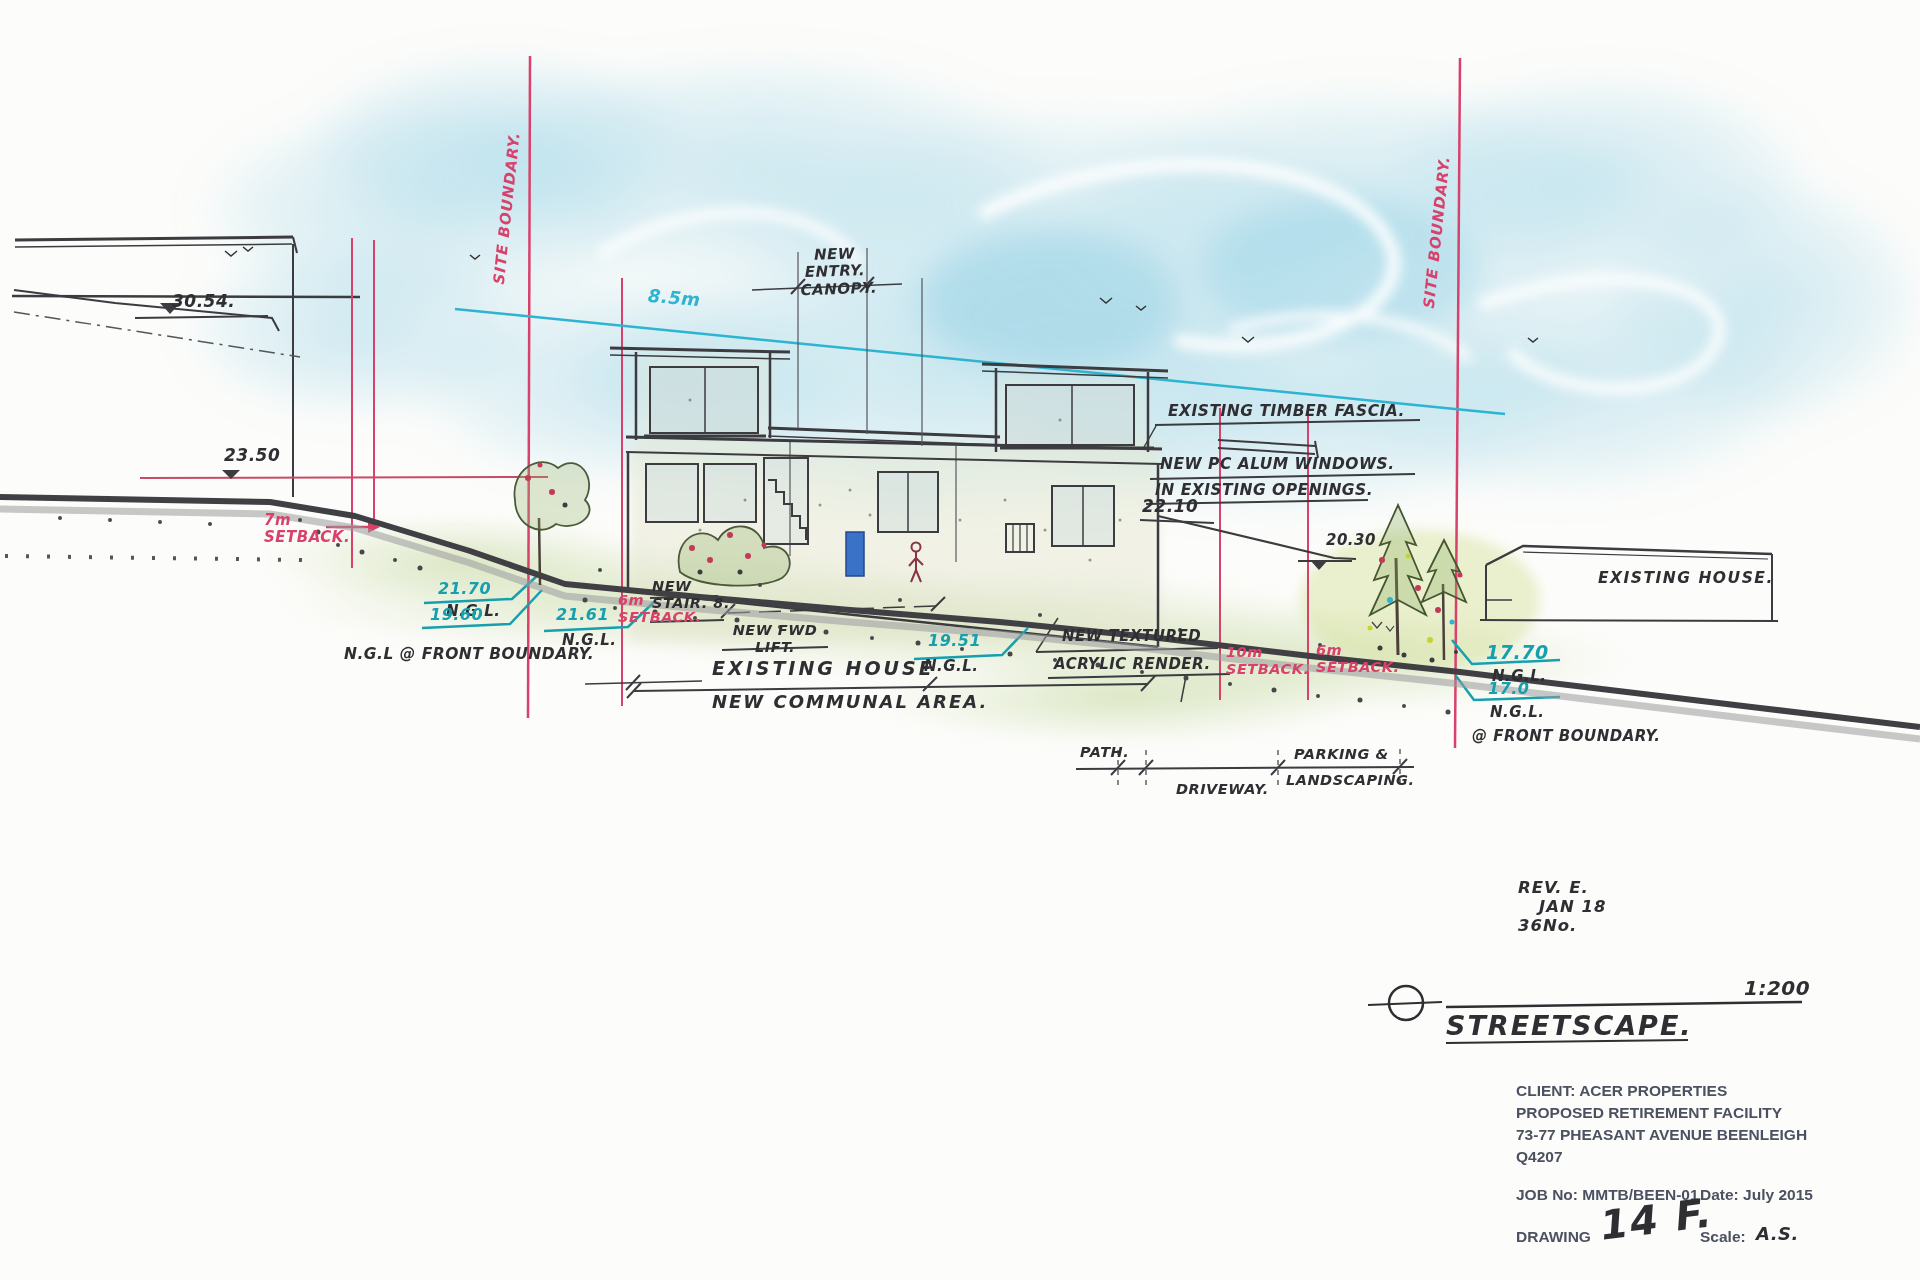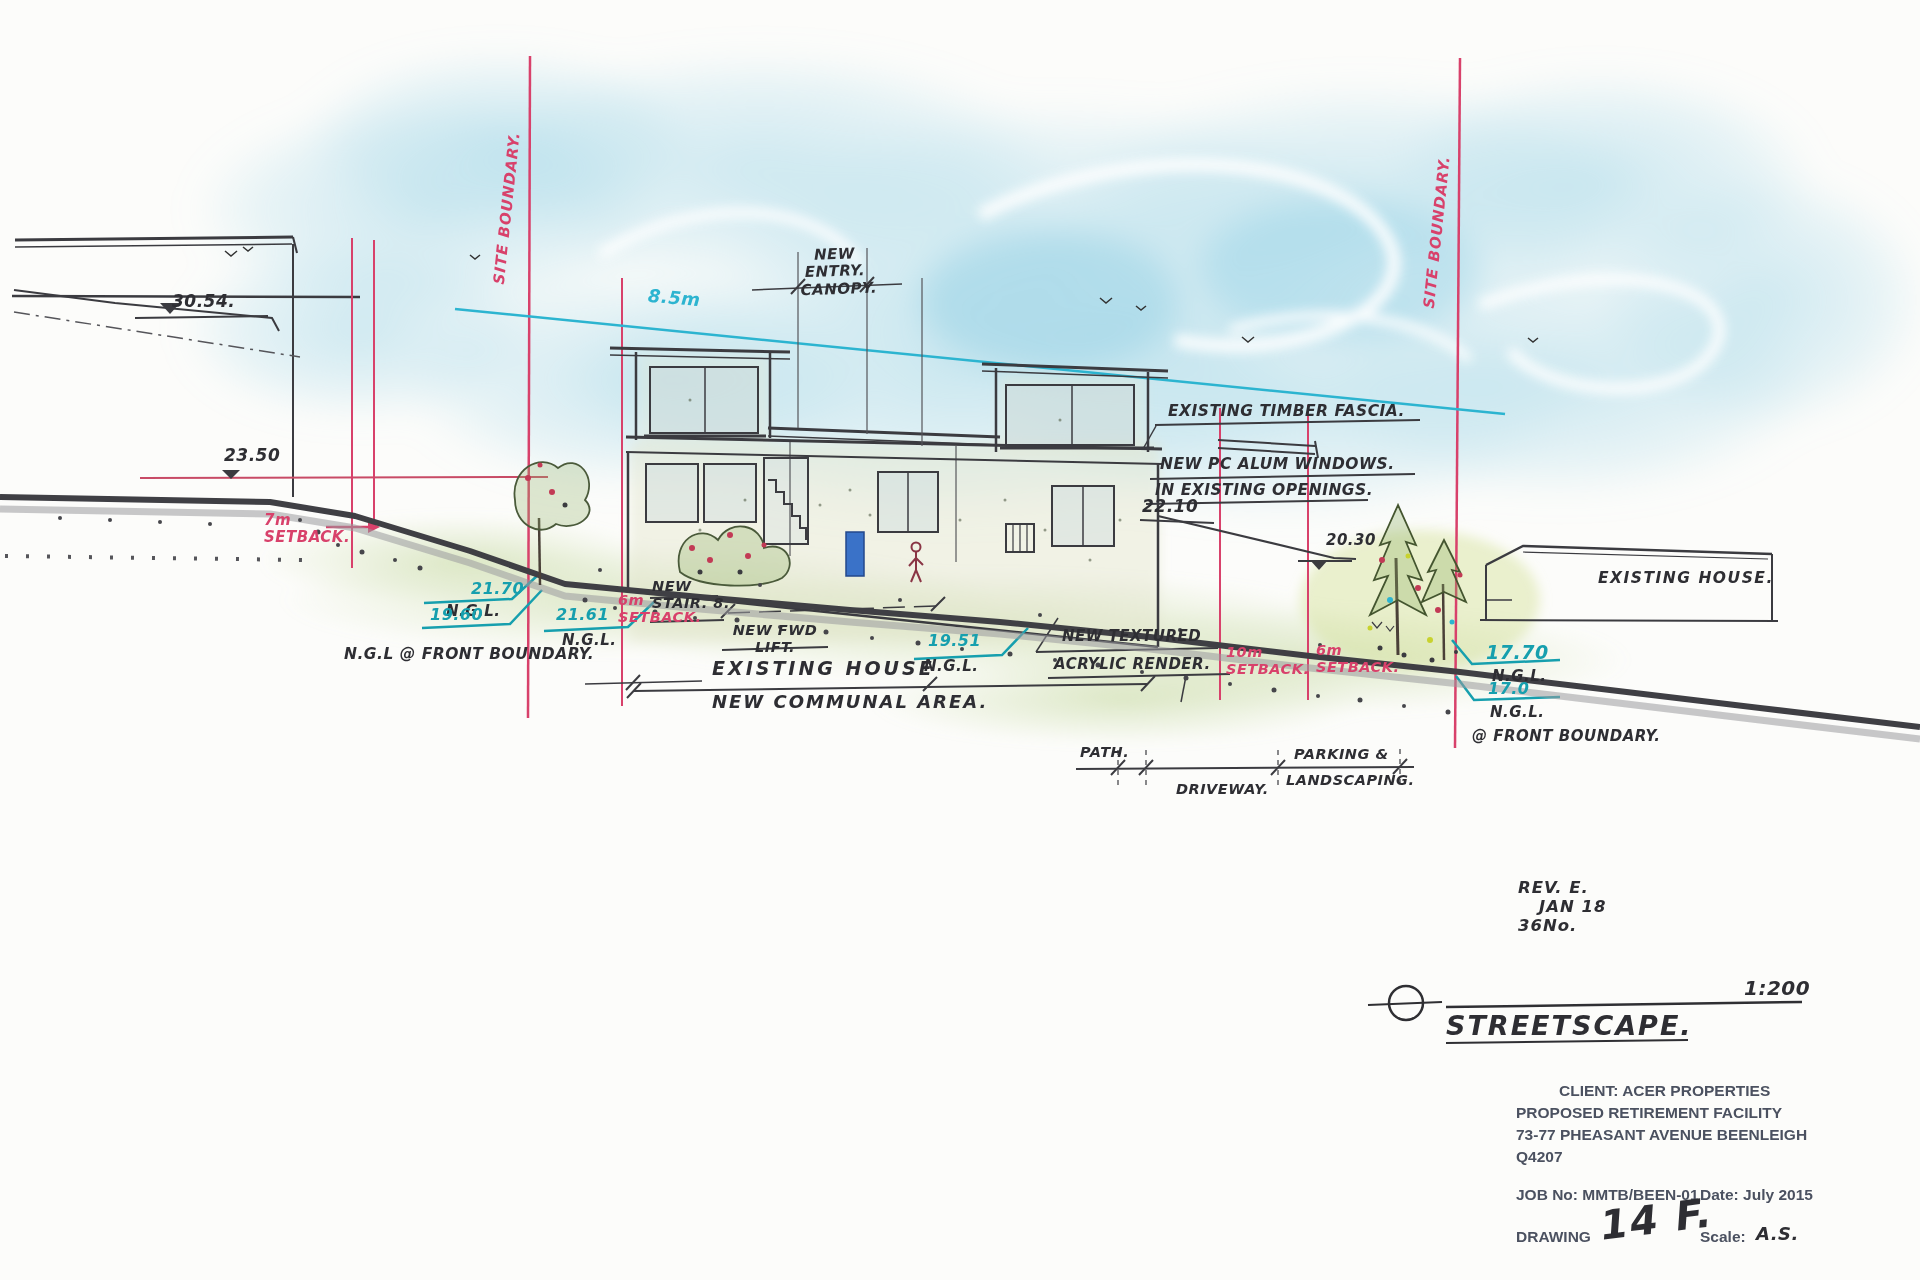--- a/index.html
+++ b/index.html
@@ -350,21 +350,21 @@
   <div>NEW</div>
   <div>ENTRY.</div>
   <div>CANOPY.</div>
 </div>
 
 <div class="lbl" style="left:1168px;top:403px;font-size:15.5px;">EXISTING TIMBER FASCIA.</div>
 <div class="lbl" style="left:1160px;top:456px;font-size:15.5px;">NEW PC ALUM WINDOWS.</div>
 <div class="lbl" style="left:1155px;top:482px;font-size:15.5px;">IN EXISTING OPENINGS.</div>
 <div class="lbl" style="left:1142px;top:497px;font-size:17px;">22.10</div>
 
-<div class="lbl teal" style="left:438px;top:580px;font-size:16px;margin-left:33px;">21.70</div>
+<div class="lbl teal" style="left:438px;top:580px;font-size:16px;">21.70</div>
 <div class="lbl" style="left:446px;top:603px;font-size:15px;">N.G.L.</div>
 <div class="lbl teal" style="left:432px;top:605px;font-size:16px;top:605px;"></div>
 
 <div class="lbl teal" style="left:430px;top:606px;font-size:16px;">19.60</div>
 <div class="lbl" style="left:344px;top:646px;font-size:15.5px;">N.G.L @ FRONT BOUNDARY.</div>
 
 <div class="lbl teal" style="left:556px;top:606px;font-size:16px;">21.61</div>
 <div class="lbl" style="left:562px;top:632px;font-size:15px;">N.G.L.</div>
 
 <div class="lbl red" style="left:618px;top:592px;font-size:14.5px;">
@@ -417,21 +417,21 @@
 
 <div class="rev-row" style="left:1518px;top:878px;flex-direction:column;">
   <span class="c1">REV. E.</span>
   <span class="c2">JAN 18</span>
   <span>36No.</span>
 </div>
 
 <div class="lbl" style="left:1744px;top:977px;font-size:20px;">1:200</div>
 <div class="lbl sub-title" style="left:1446px;top:1010px;">STREETSCAPE.</div>
 
-<div class="printed" style="left:1516px;top:1082px;font-size:15.5px;margin-left:43px;">CLIENT: ACER PROPERTIES</div>
+<div class="printed" style="left:1516px;top:1082px;font-size:15.5px;">CLIENT: ACER PROPERTIES</div>
 <div class="printed" style="left:1516px;top:1104px;font-size:15.5px;">PROPOSED RETIREMENT FACILITY</div>
 <div class="printed" style="left:1516px;top:1126px;font-size:15.5px;">73-77 PHEASANT AVENUE BEENLEIGH</div>
 <div class="printed" style="left:1516px;top:1148px;font-size:15.5px;">Q4207</div>
 <div class="printed" style="left:1516px;top:1186px;font-size:15.5px;">JOB No: MMTB/BEEN-01</div>
 <div class="printed" style="left:1700px;top:1186px;font-size:15.5px;">Date: July 2015</div>
 <div class="printed" style="left:1516px;top:1228px;font-size:15.5px;">DRAWING</div>
 <div class="lbl hand-big" style="left:1600px;top:1196px;">14 F.</div>
 <div class="printed" style="left:1700px;top:1228px;font-size:15.5px;">Scale:</div>
 <div class="lbl" style="left:1756px;top:1224px;font-size:18px;">A.S.</div>
 

